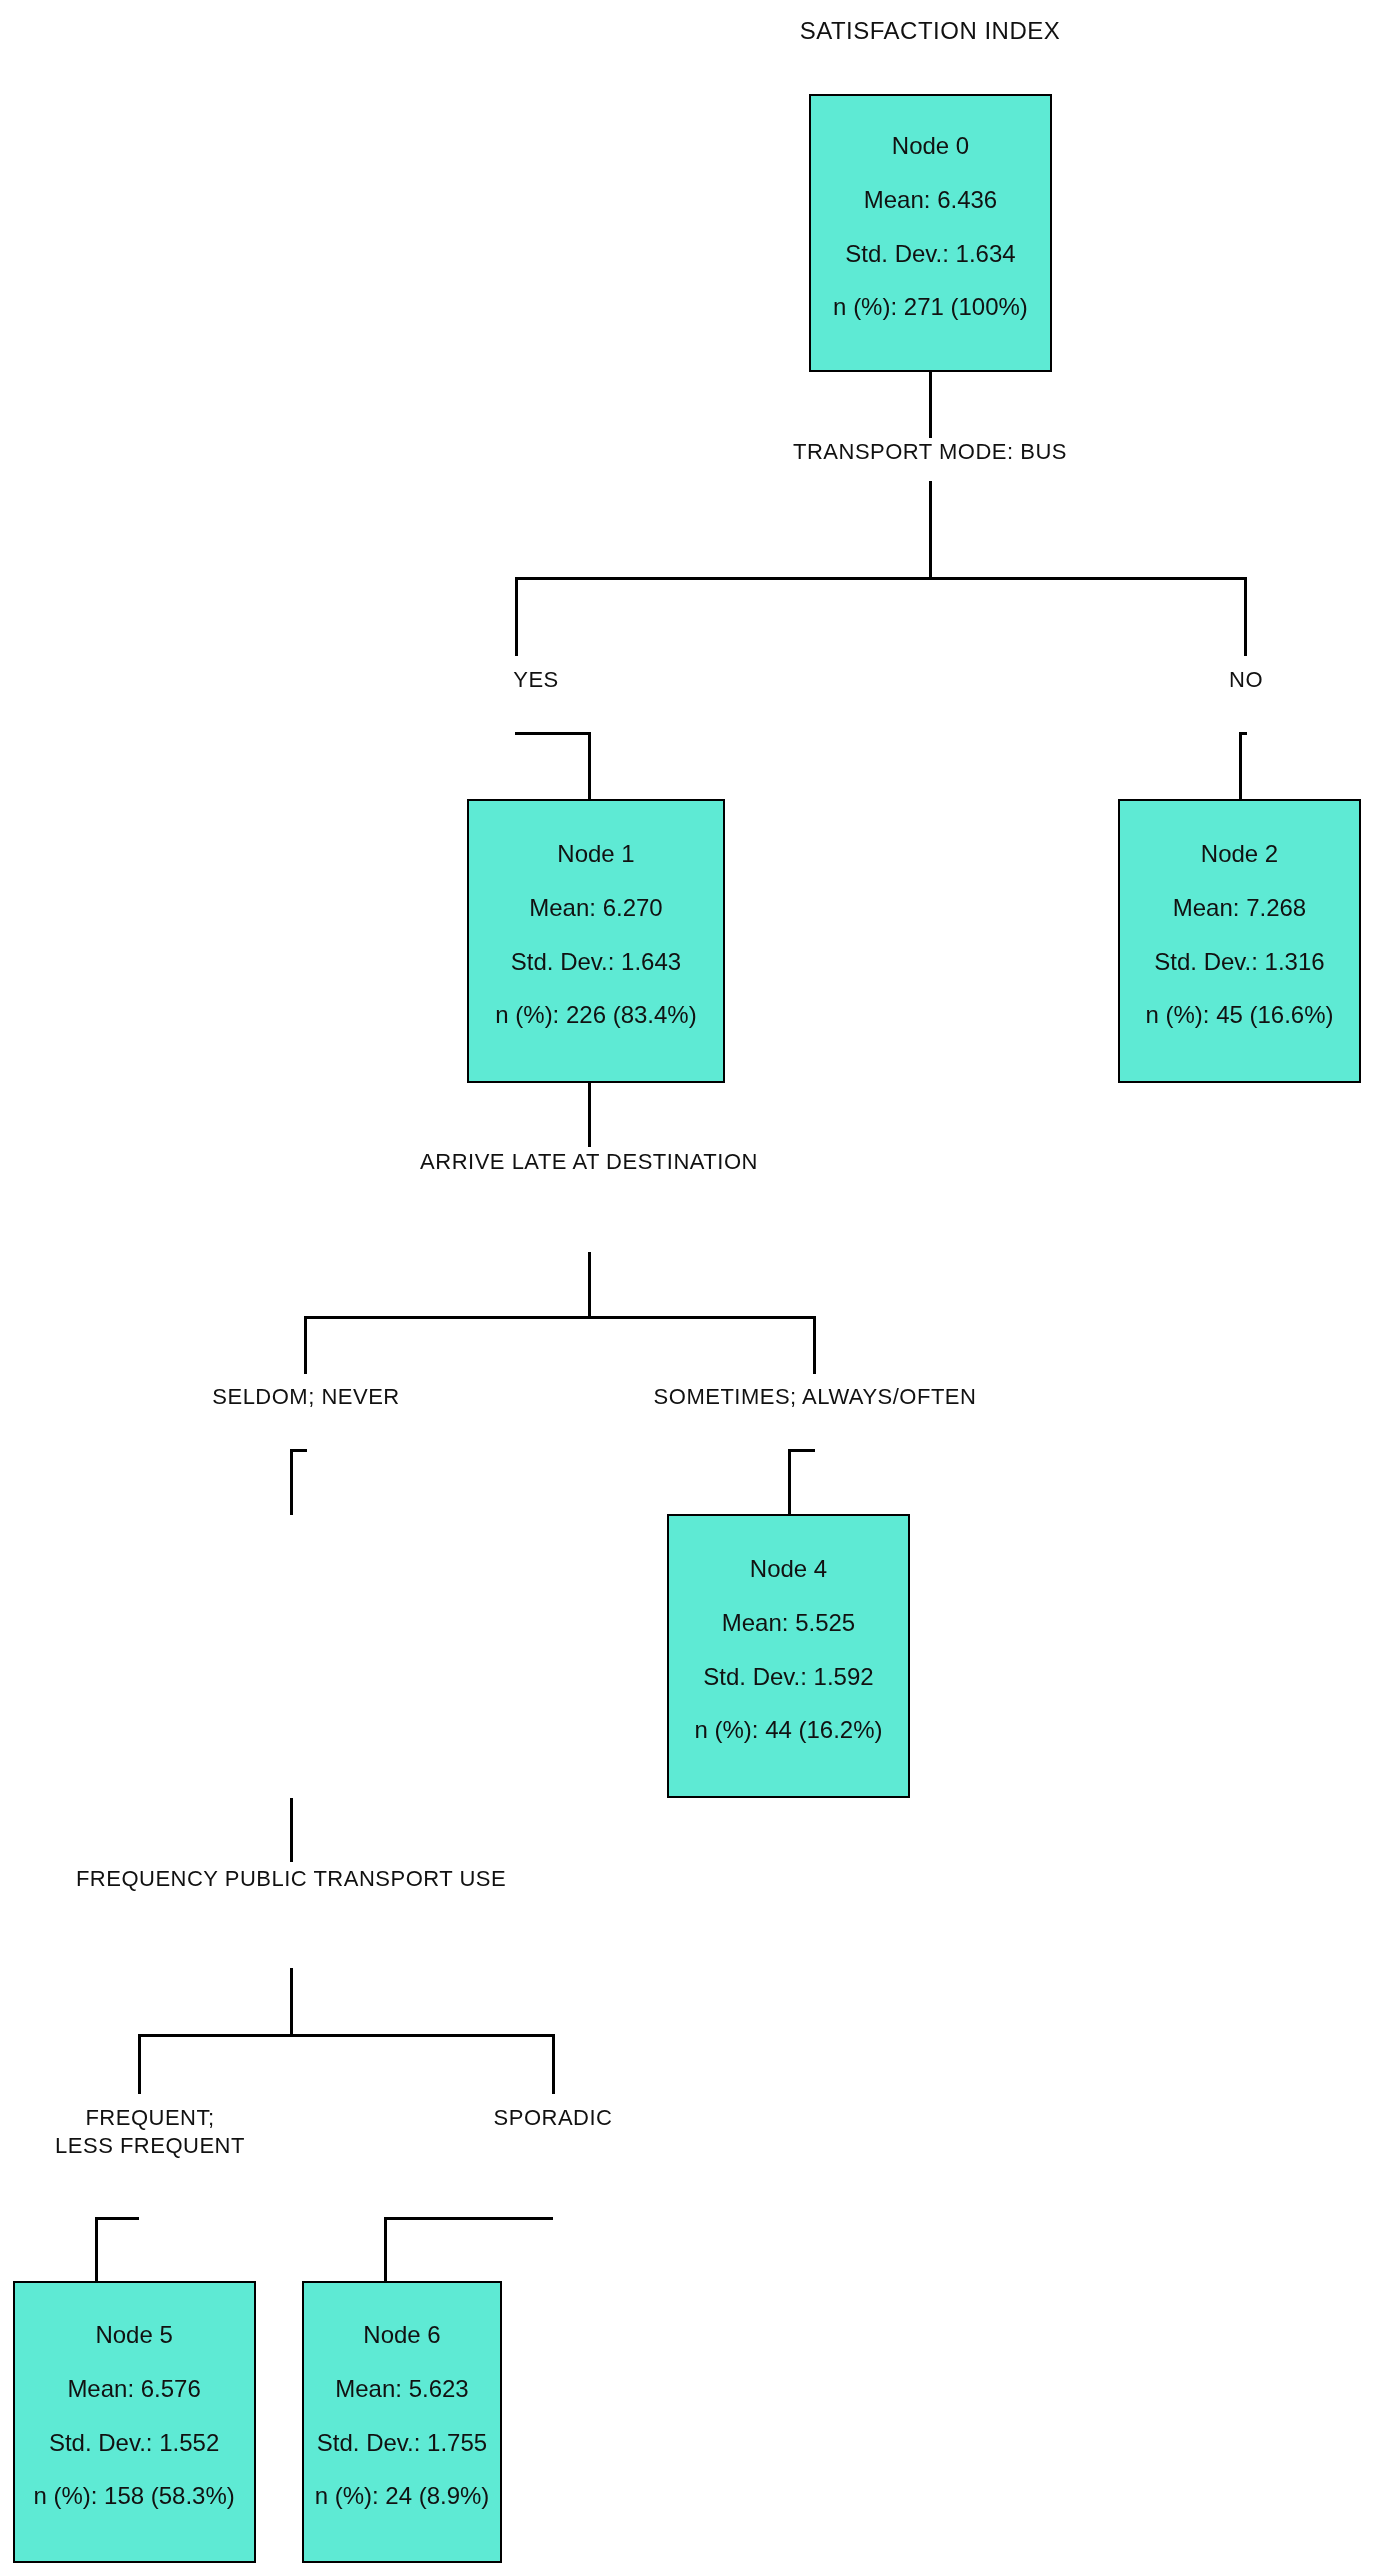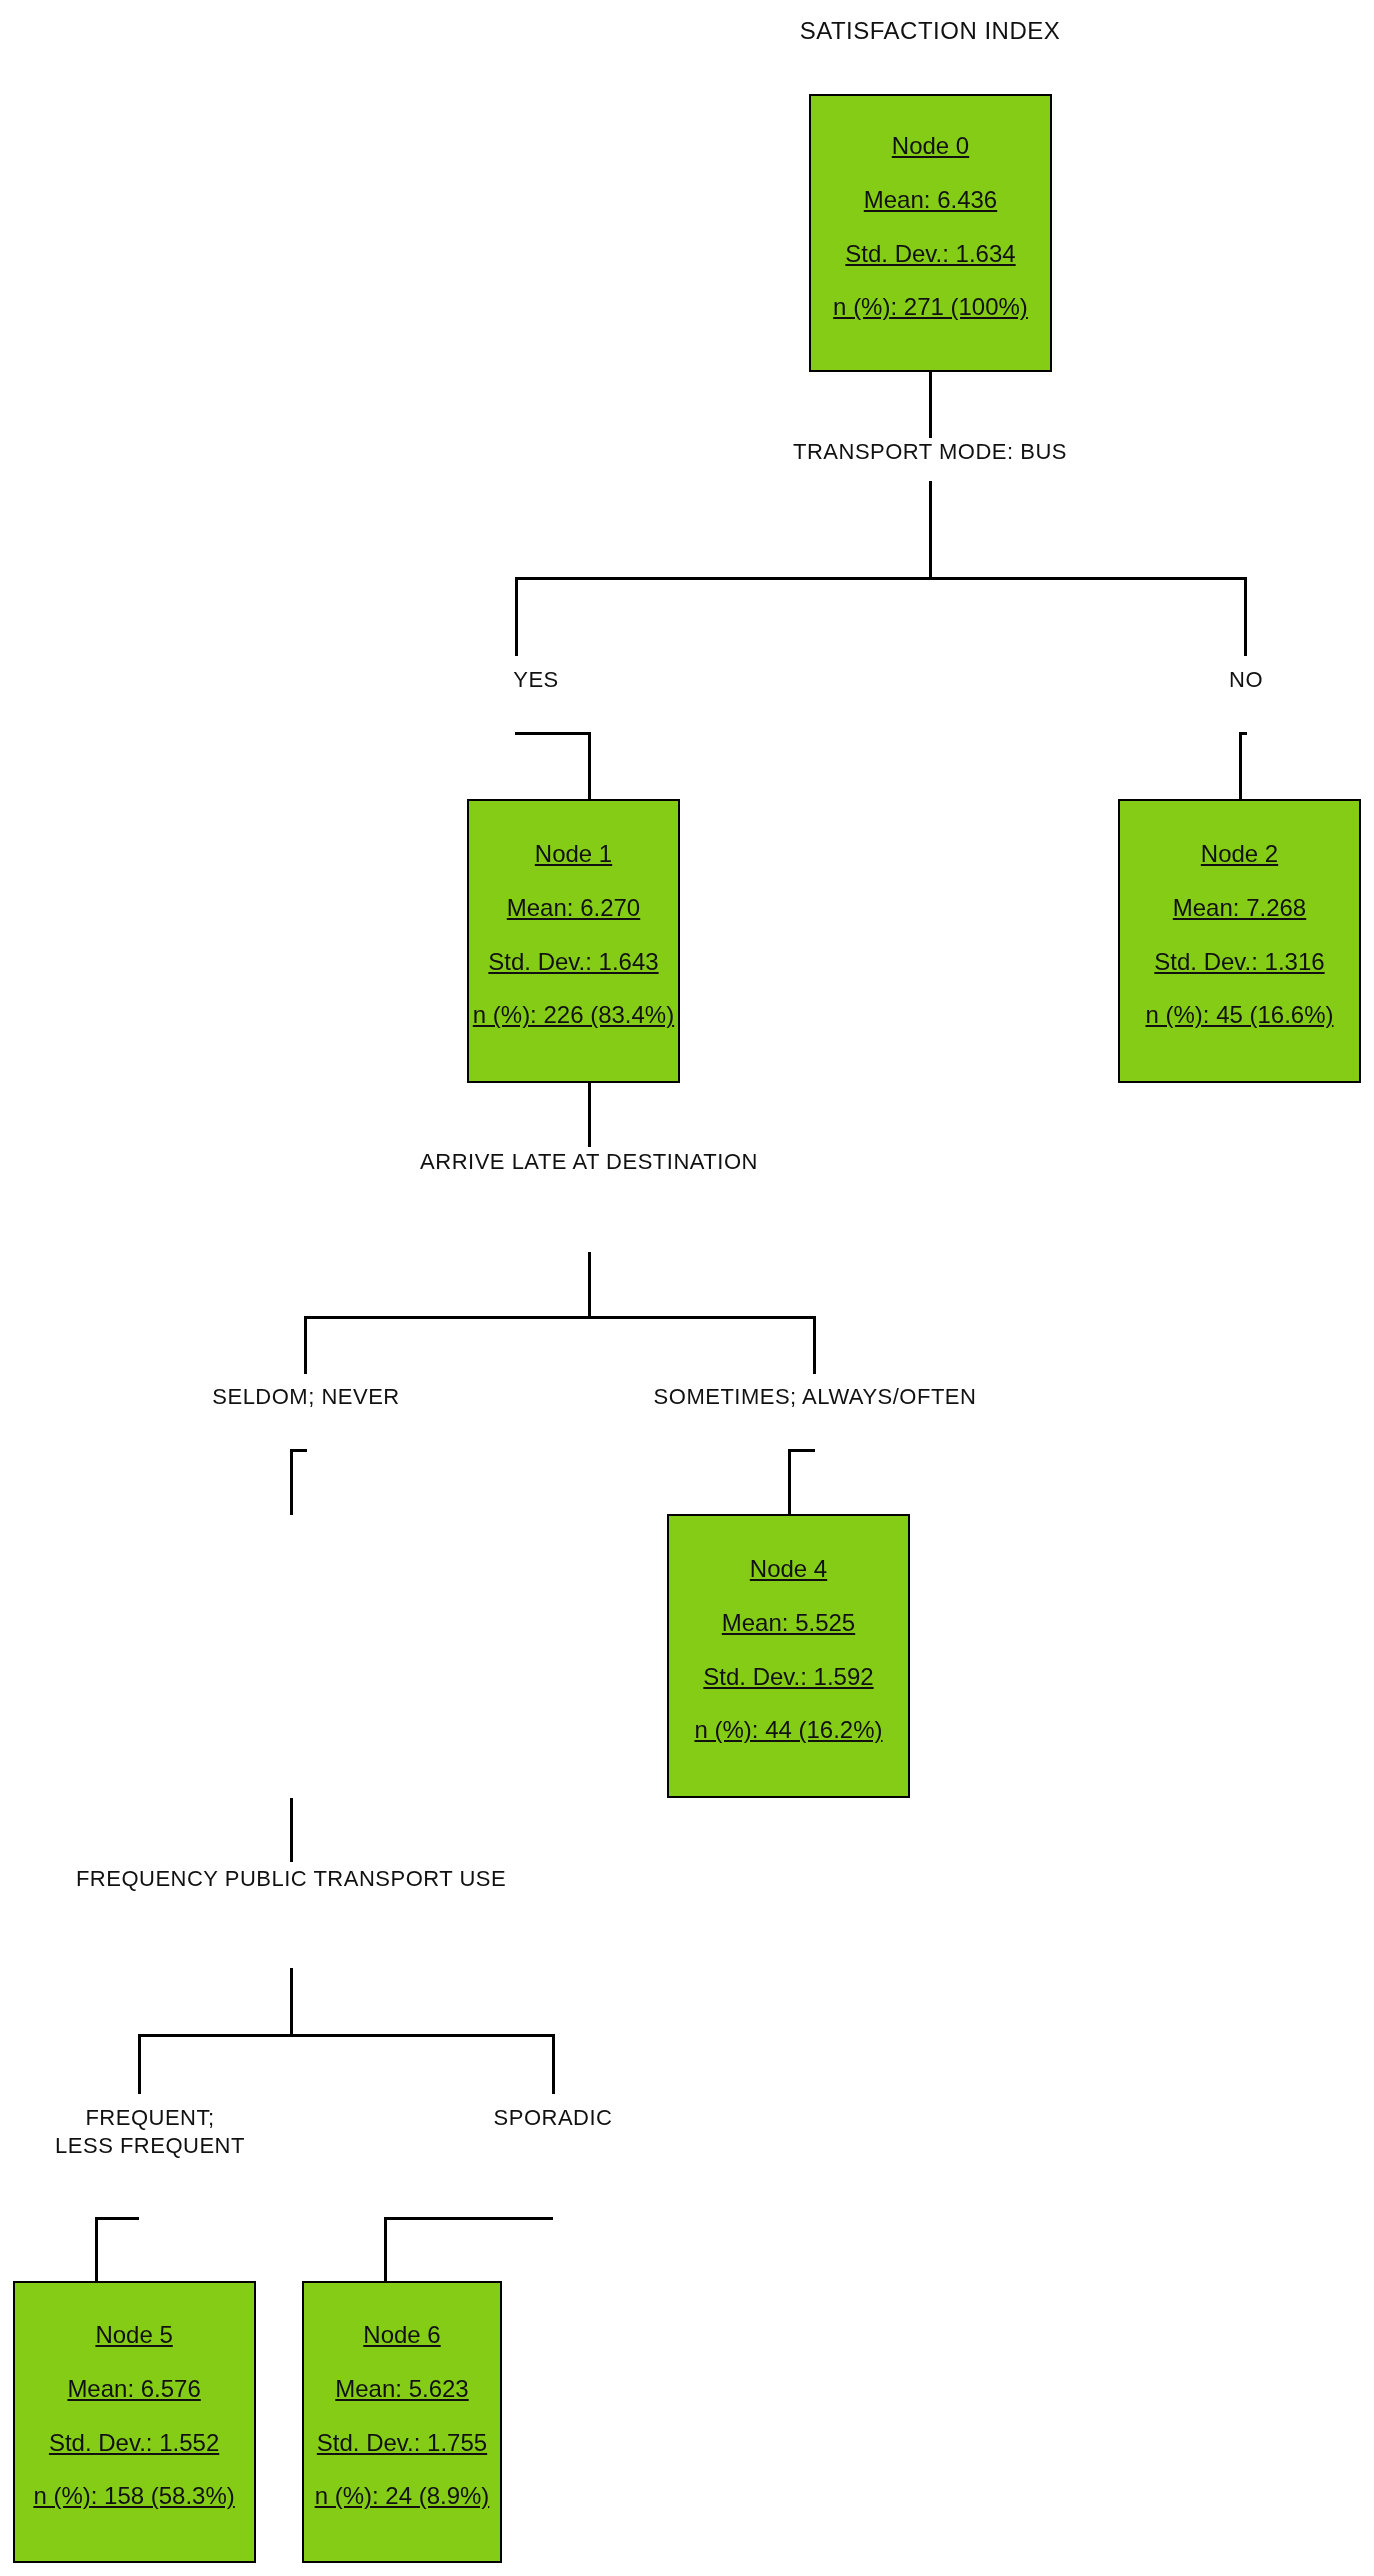--- a/index.html
+++ b/index.html
@@ -14,27 +14,26 @@
     background: #ffffff;
     font-family: "Liberation Sans", sans-serif;
     color: #111111;
     overflow: hidden;
   }
   
   .node {
     position: absolute;
     box-sizing: border-box;
     border: 2.9px solid #000000;
-    background: #84cc16;
+    background: #5eead4;
     display: flex;
     flex-direction: column;
     align-items: center;
     justify-content: center;
     text-align: center;
-    text-decoration: underline;
   }
   .node .line {
     font-size: 24px;
     line-height: 1.0;
     letter-spacing: 0px;
     white-space: nowrap;
     padding: 1.9px 0;
   }
   .node .line.title-line {
     margin-bottom: 13.5px;
@@ -104,21 +103,21 @@
 
   <div class="branch-label" style="left:536px; top:666px;">YES</div>
   <div class="branch-label" style="left:1246px; top:666px;">NO</div>
 
   <div class="vline" style="left:588px; top:734px; height:66px;"></div>
   <div class="vline" style="left:1239px; top:734px; height:66px;"></div>
 
   <div class="hline" style="left:515px; top:732px; width:76px;"></div>
   <div class="hline" style="left:1239px; top:732px; width:7.7px;"></div>
 
-  <div class="node" style="left:467px; top:799px; width:213px; height:284px;">
+  <div class="node" style="left:467px; top:799px; width:258px; height:284px;">
     <div class="line title-line">Node 1</div>
     <div class="line stat">Mean: 6.270</div>
     <div class="line stat">Std. Dev.: 1.643</div>
     <div class="line stat">n (%): 226 (83.4%)</div>
   </div>
 
   <div class="node" style="left:1118px; top:799px; width:243px; height:284px;">
     <div class="line title-line">Node 2</div>
     <div class="line stat">Mean: 7.268</div>
     <div class="line stat">Std. Dev.: 1.316</div>

